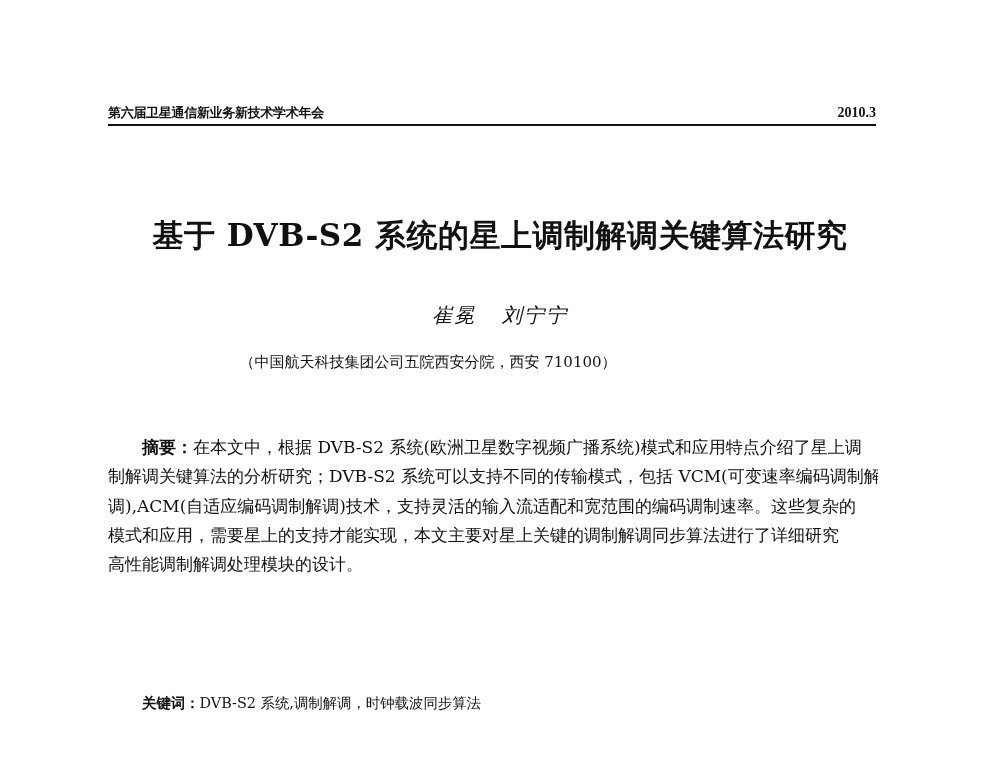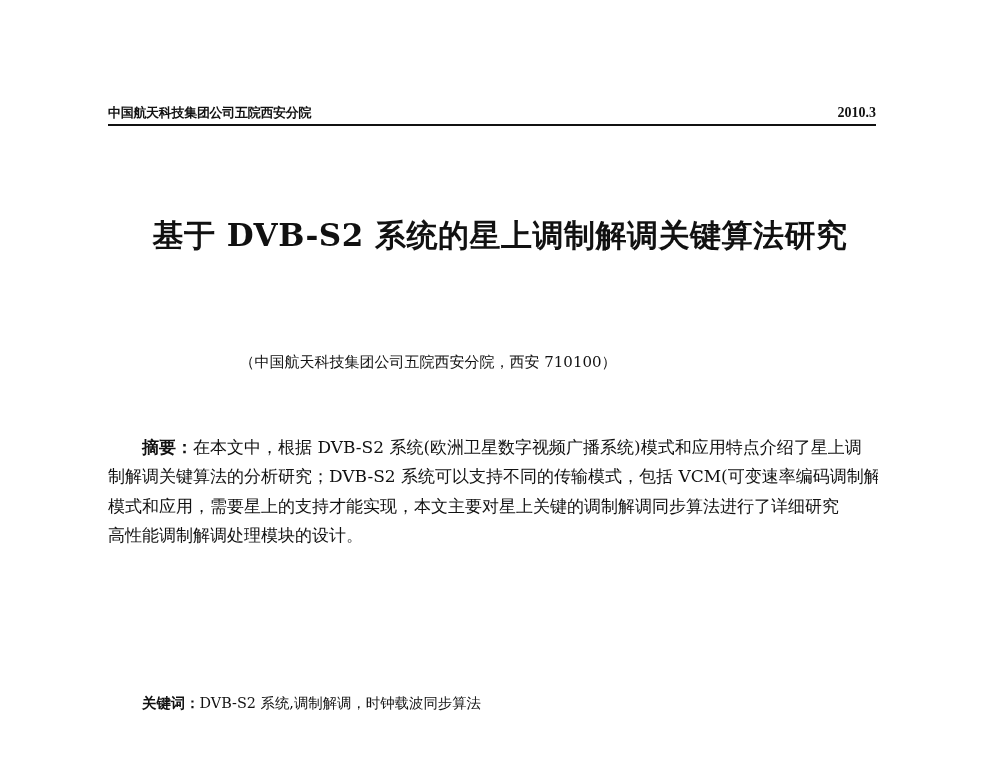--- a/index.html
+++ b/index.html
@@ -106,33 +106,37 @@
       line-height: 22px;
       white-space: nowrap;
     }
   </style>
 </head>
 <body>
 
 <div class="page">
 
   <div class="running-header">
-    <span class="left">中国航天科技集团公司五院西安分院</span>
+    <span class="left">第六届卫星通信新业务新技术学术年会</span>
     <span class="right">2010.3</span>
   </div>
   <div class="header-rule"></div>
 
   <h1 class="title">基于 DVB-S2 系统的星上调制解调关键算法研究</h1>
 
+  <div class="authors">
+    <span>崔冕</span><span class="gap"></span><span>刘宁宁</span>
+  </div>
 
   <div class="affiliation">（中国航天科技集团公司五院西安分院，西安 710100）</div>
 
   <div class="abstract">
     <span class="line indent"><span class="bold-label">摘要：</span><span>在本文中，根据 DVB-S2 系统(欧洲卫星数字视频广播系统)模式和应用特点介绍了星上调</span></span>
     <span class="line">制解调关键算法的分析研究；DVB-S2 系统可以支持不同的传输模式，包括 VCM(可变速率编码调制解</span>
+    <span class="line">调),ACM(自适应编码调制解调)技术，支持灵活的输入流适配和宽范围的编码调制速率。这些复杂的</span>
     <span class="line">模式和应用，需要星上的支持才能实现，本文主要对星上关键的调制解调同步算法进行了详细研究</span>
     <span class="line">高性能调制解调处理模块的设计。</span>
   </div>
 
   <div class="keywords">
     <span class="bold-label">关键词：</span><span>DVB-S2 系统,调制解调，时钟载波同步算法</span>
   </div>
 
 </div>
 

